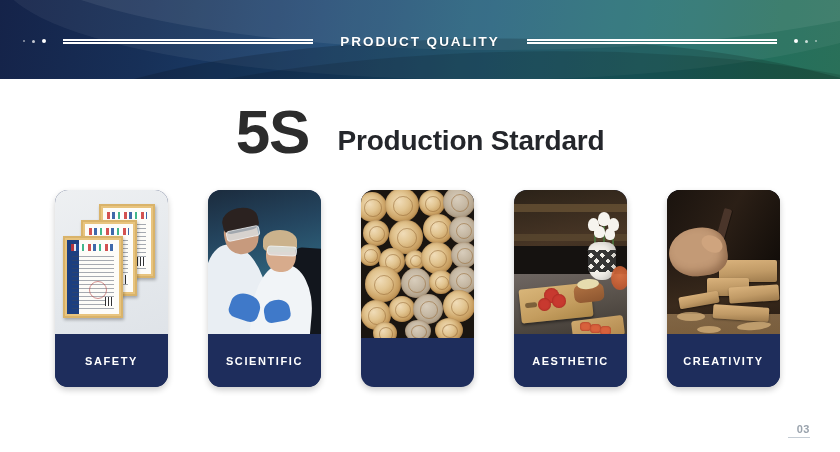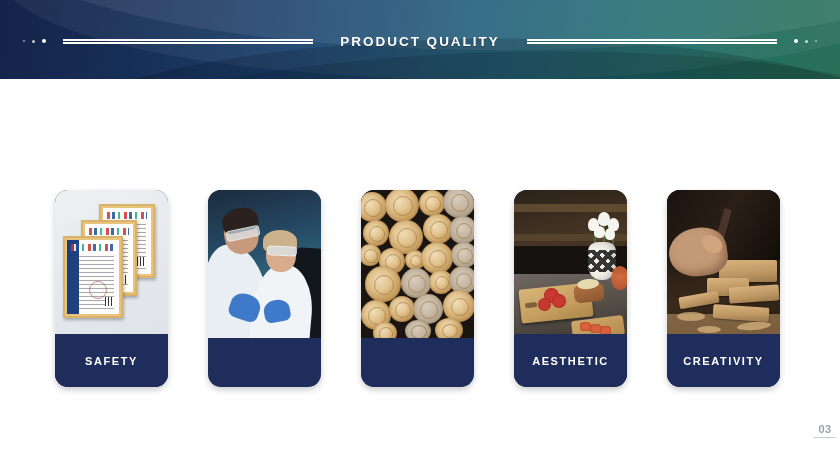--- a/index.html
+++ b/index.html
@@ -214,21 +214,21 @@
   .tu4{left:80px;top:36px;width:11px;height:12px;}
   .tu5{left:91px;top:38px;width:10px;height:12px;}
   .stem{position:absolute;width:1.5px;background:#4a6b3a;}
   .st1{left:80px;top:40px;height:16px;}
   .st2{left:89px;top:34px;height:22px;}
   .st3{left:98px;top:40px;height:16px;}
   .k-flower-r{position:absolute;right:-2px;top:76px;width:18px;height:24px;
               background:radial-gradient(circle at 50% 40%,#e0713f,#b8502a);border-radius:50%;opacity:.9;}
 
   
-  .pageno{position:absolute;right:4px;bottom:14px;text-align:center;}
+  .pageno{position:absolute;right:30px;bottom:14px;text-align:right;}
   .pageno .num{font-size:11px;font-weight:bold;color:#9aa3ad;letter-spacing:.5px;display:block;}
   .pageno .bar{display:block;width:22px;height:1.5px;background:#c4ccd4;margin-top:2px;}
 </style>
 </head>
 <body>
 
 <div class="slide">
 
   <div class="banner">
     <div class="wave wave1"></div>
@@ -252,20 +252,24 @@
           <i class="b"></i>
       </div>
       <div class="dots right">
         <span class="dot d3"></span>
         <span class="dot d2"></span>
         <span class="dot d1"></span>
       </div>
     </div>
   </div>
 
+  <div class="titlebar">
+    <div class="big5s">5S</div>
+    <div class="subtitle">Production Stardard</div>
+  </div>
 
   <div class="cards">
 
     <div class="card">
       <div class="photo p-cert">
         <div class="frame f1">
           <div class="paper">
             <div class="cert-top"></div>
               <div class="cert-lines"></div>
               <div class="cert-qr"></div>
@@ -299,20 +303,23 @@
         <div class="lab-coat-a"></div>
         <div class="lab-head-a"></div>
         <div class="lab-hair-a"></div>
         <div class="goggle g1"></div>
         <div class="lab-coat-b"></div>
         <div class="lab-head-b"></div>
         <div class="lab-hair-b"></div>
         <div class="goggle g2"></div>
         <div class="glove gl1"></div>
         <div class="glove gl2"></div>
+      </div>
+      <div class="label">
+        <span>SCIENTIFIC</span>
       </div>
     </div>
 
     <div class="card">
       <div class="photo p-logs">
         <div class="log" style="left:-4px;top:2px;width:30px;height:30px;"></div>
         <div class="log" style="left:24px;top:-2px;width:34px;height:34px;"></div>
         <div class="log" style="left:58px;top:0px;width:26px;height:26px;"></div>
         <div class="log gray" style="left:82px;top:-4px;width:32px;height:32px;"></div>
         <div class="log" style="left:2px;top:30px;width:26px;height:26px;"></div>

